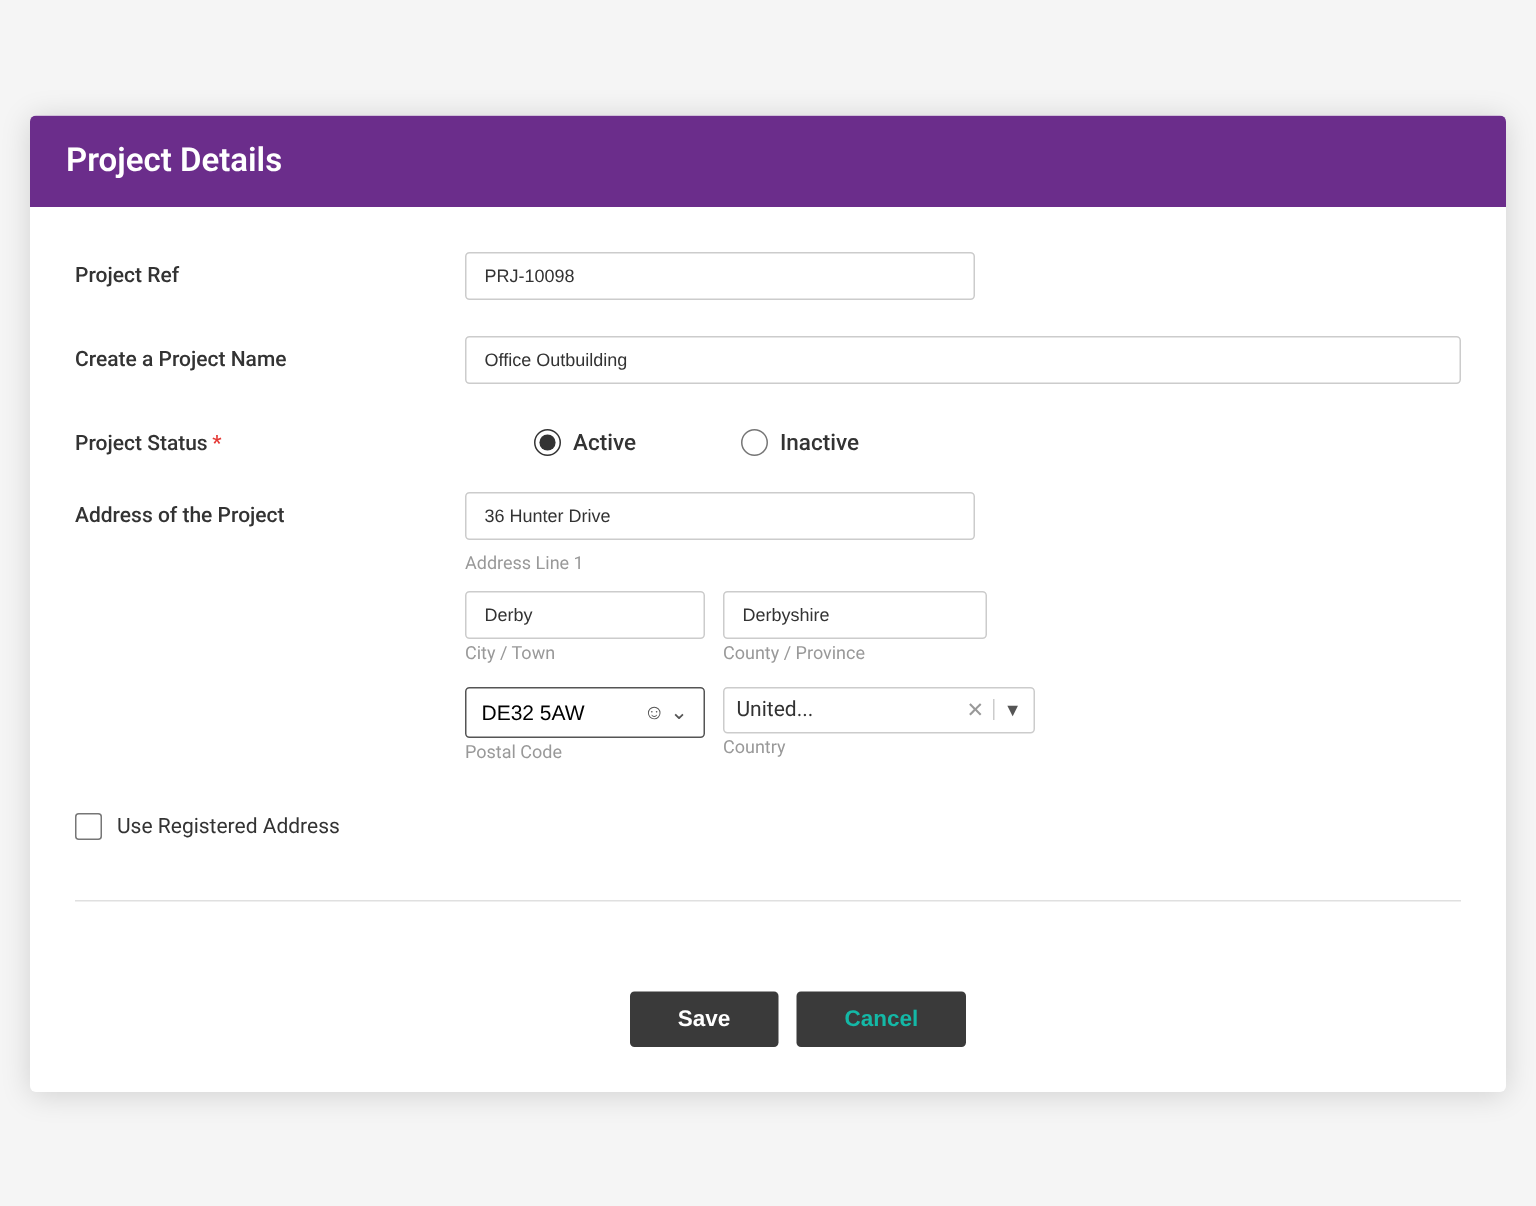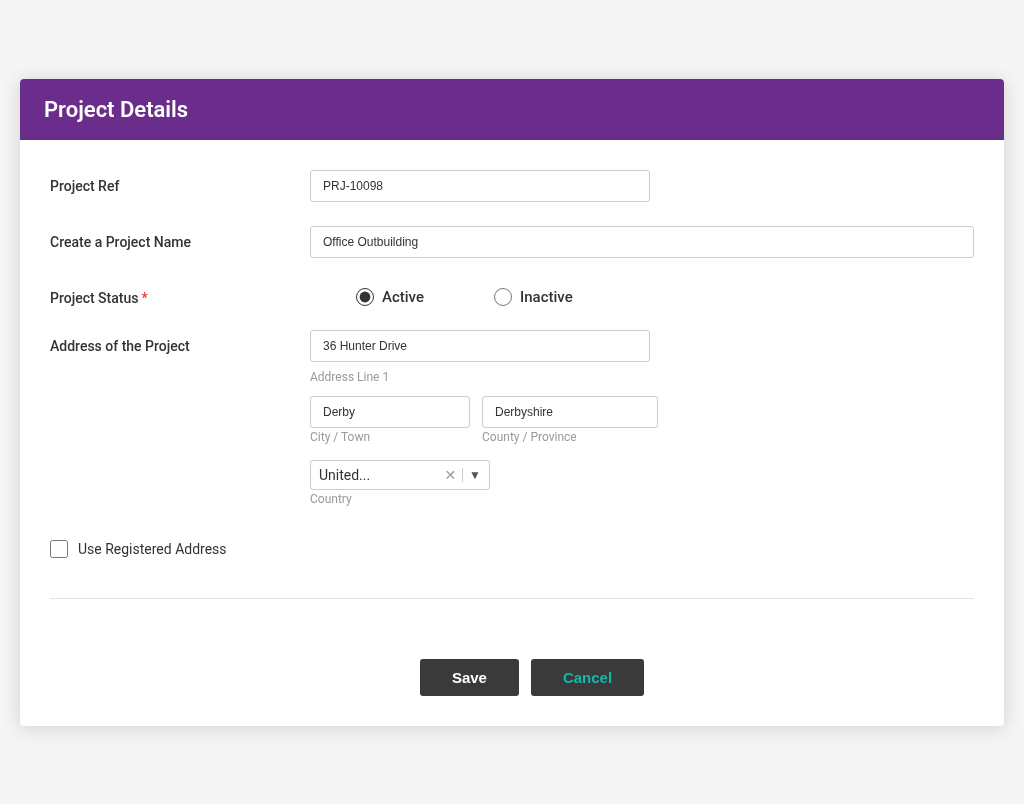--- a/index.html
+++ b/index.html
@@ -180,21 +180,21 @@
     .country-wrapper {
       display: flex;
       flex-direction: column;
     }
 
     .country-select-group {
       display: flex;
       align-items: center;
       border: 1px solid #ccc;
       border-radius: 3px;
-      width: 180px;
+      width: 208px;
       background: #fff;
       padding: 6px 8px;
     }
 
     .country-text {
       flex: 1;
       font-size: 14px;
       color: #333;
     }
 
@@ -322,20 +322,27 @@
               <input type="text" class="form-input address-city-input" value="Derby" style="">
               <div class="field-hint">City / Town</div>
             </div>
             <div>
               <input type="text" class="form-input address-county-input" value="Derbyshire" style="">
               <div class="field-hint">County / Province</div>
             </div>
           </div>
 
           <div class="address-row">
+            <div class="address-postal-wrapper">
+              <div class="postal-input-group">
+                <input type="text" value="DE32 5AW" style="">
+                <span class="postal-icon">☺ ⌄</span>
+              </div>
+              <div class="field-hint">Postal Code</div>
+            </div>
             <div class="country-wrapper">
               <div class="country-select-group">
                 <span class="country-text">United...</span>
                 <span class="country-clear">✕</span>
                 <span class="country-arrow">▼</span>
               </div>
               <div class="field-hint">Country</div>
             </div>
           </div>
         </div>

